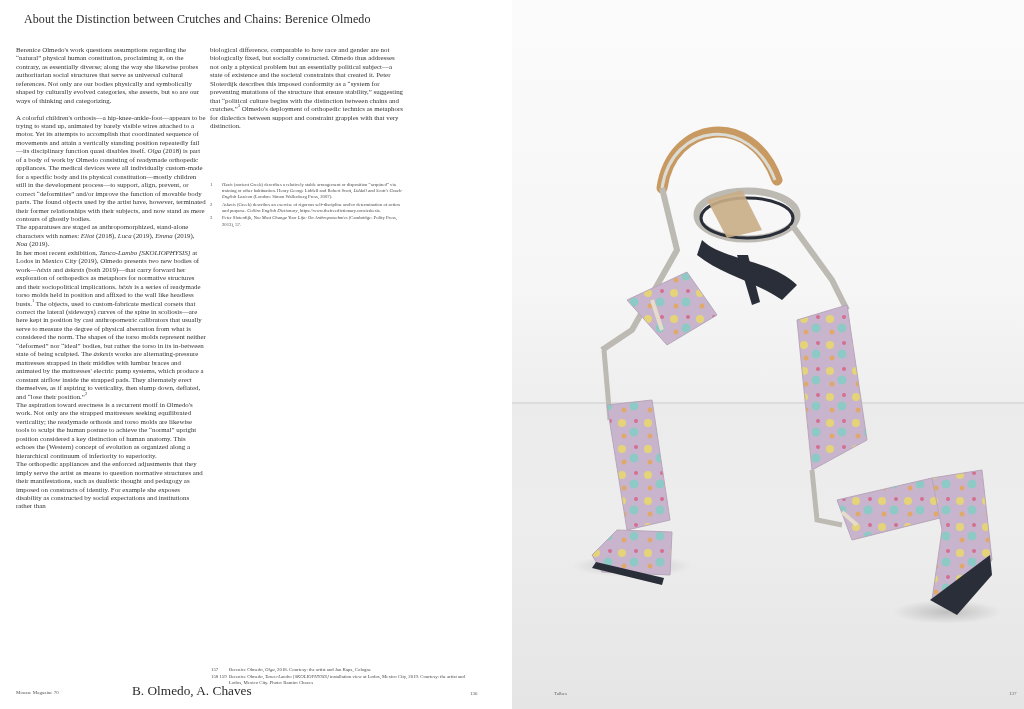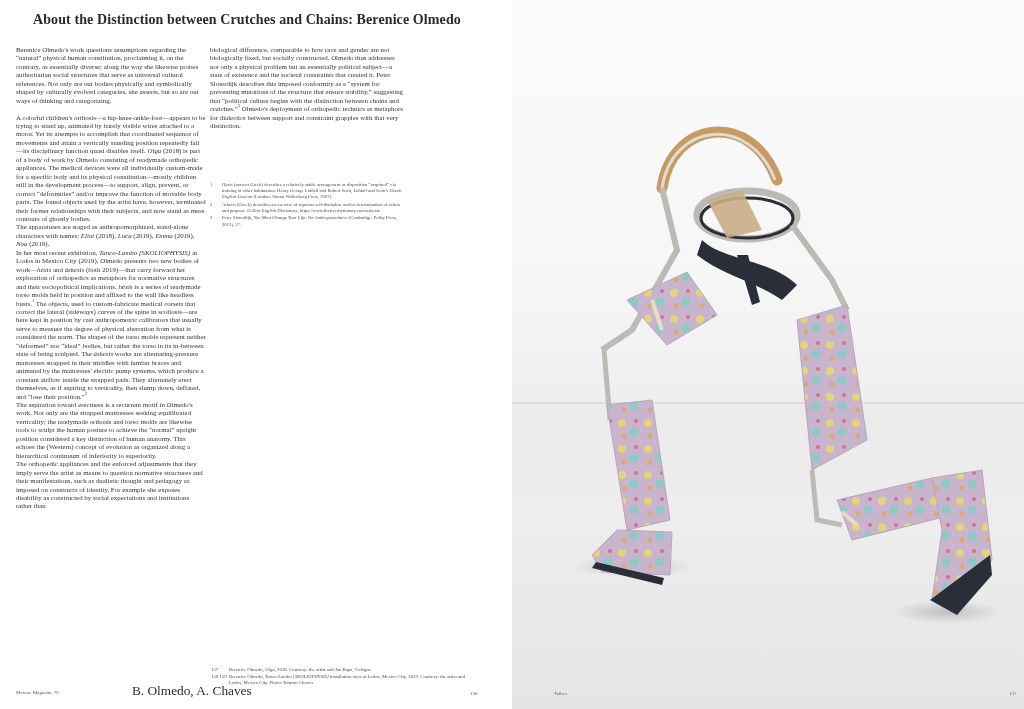--- a/index.html
+++ b/index.html
@@ -3,21 +3,21 @@
 <meta charset="utf-8">
 <style>
   * { margin:0; padding:0; box-sizing:border-box; }
   html, body { width:1024px; height:709px; overflow:hidden; background:#fff; }
   body { position:relative; font-family:"Liberation Serif","DejaVu Serif",serif; color:#2a2a2a; }
 
   .spread { position:absolute; inset:0; display:flex; }
   .page-left { position:relative; width:512px; height:709px; background:#fff; }
   .page-right { position:relative; width:512px; height:709px; background:#f4f3f3; overflow:hidden; }
 
-  .title { position:absolute; left:33px; top:12px; width:460px; font-size:14px; line-height:15px; color:#2b2b2b; letter-spacing:0.1px;font-weight:bold; }
+  .title { position:absolute; left:24px; top:12px; width:460px; font-size:12px; line-height:15px; color:#2b2b2b; letter-spacing:0.1px; }
   .title div { white-space:nowrap; }
 
   .col { position:absolute; top:46px; font-size:6.9px; line-height:8.45px; color:#333; text-align:left; }
   .col.c1 { left:16px; width:190px; }
   .col.c2 { left:210px; width:194px; }
   .col p { margin:0 0 8.4px 0; }
   .col p.tight { margin-bottom:0; }
   .col i { font-style:italic; }
   sup { font-size:4.5px; vertical-align:top; line-height:0; position:relative; top:1px; }
 

